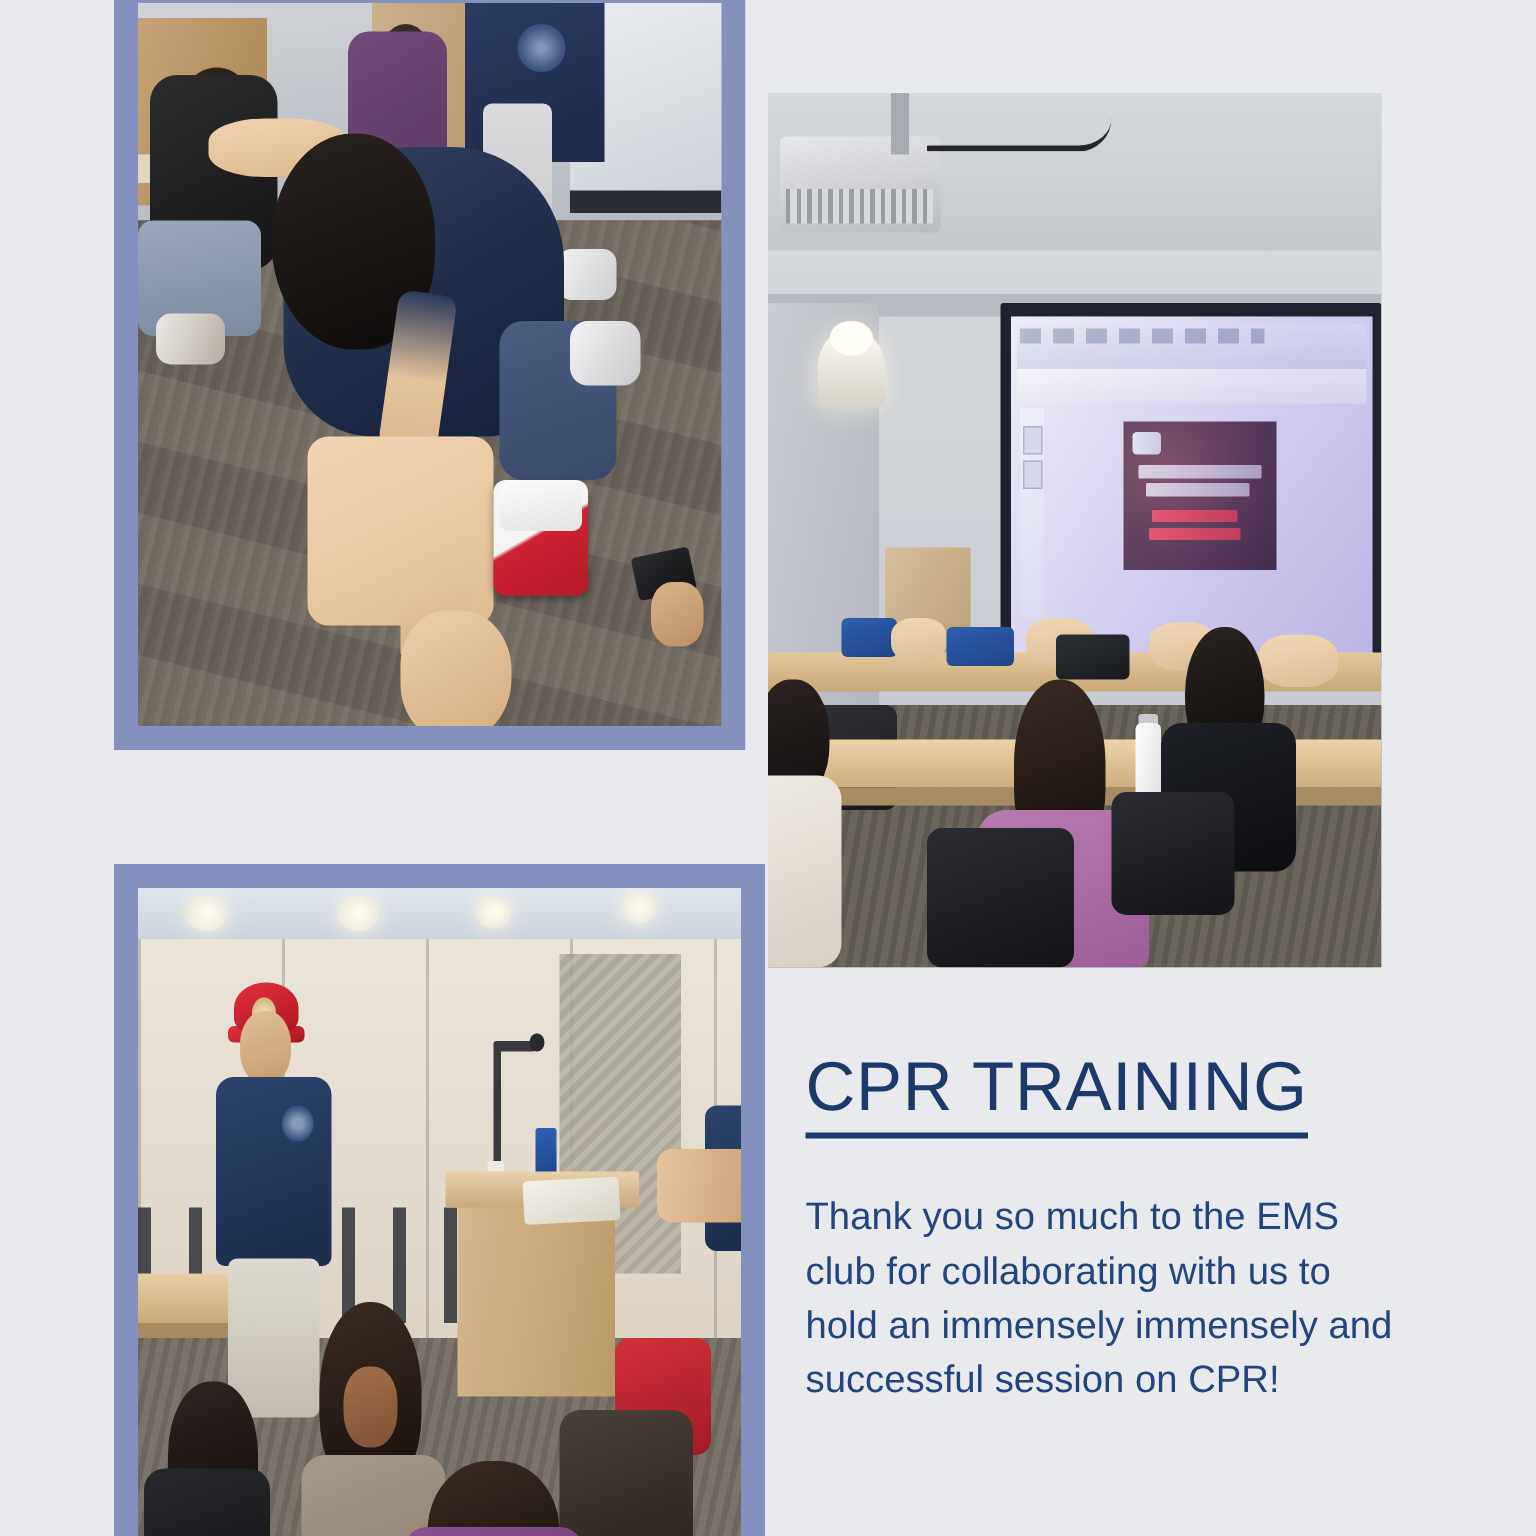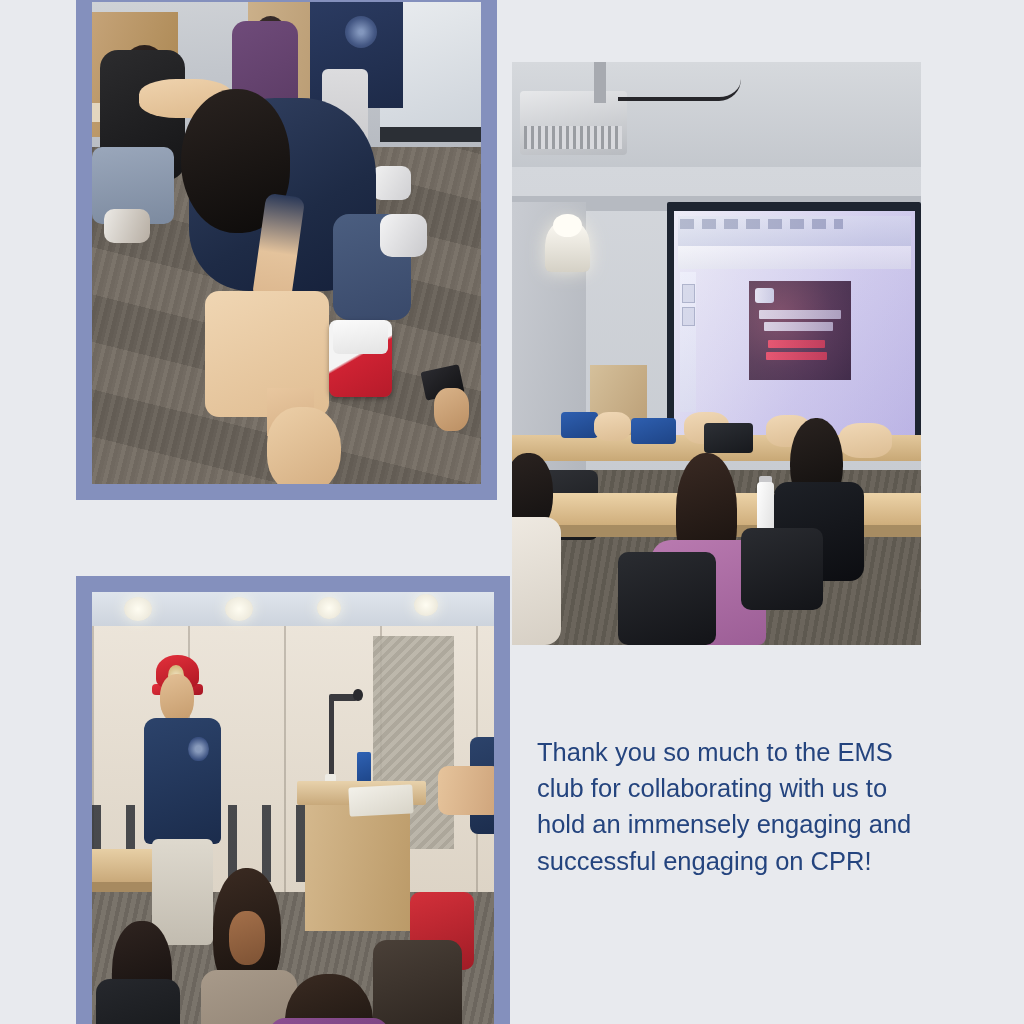--- a/index.html
+++ b/index.html
@@ -427,16 +427,17 @@
         <div class="sh s3-w2-hair"></div>
         <div class="sh s3-w2-body"></div>
         <div class="sh s3-w3-hair"></div>
         <div class="sh s3-w3-body"></div>
 
       </div>
     </div>
   </div>
 
   <div class="text-block">
-    <p id="body-text">Thank you so much to the EMS club for collaborating with us to hold an immensely engaging and successful engaging on CPR!</p>
+    <h1 id="page-title">CPR TRAINING</h1>
+    <p id="body-text">Thank you so much to the EMS club for collaborating with us to hold an immensely immensely and successful session on CPR!</p>
   </div>
 
 </div>
 
 </body></html>

